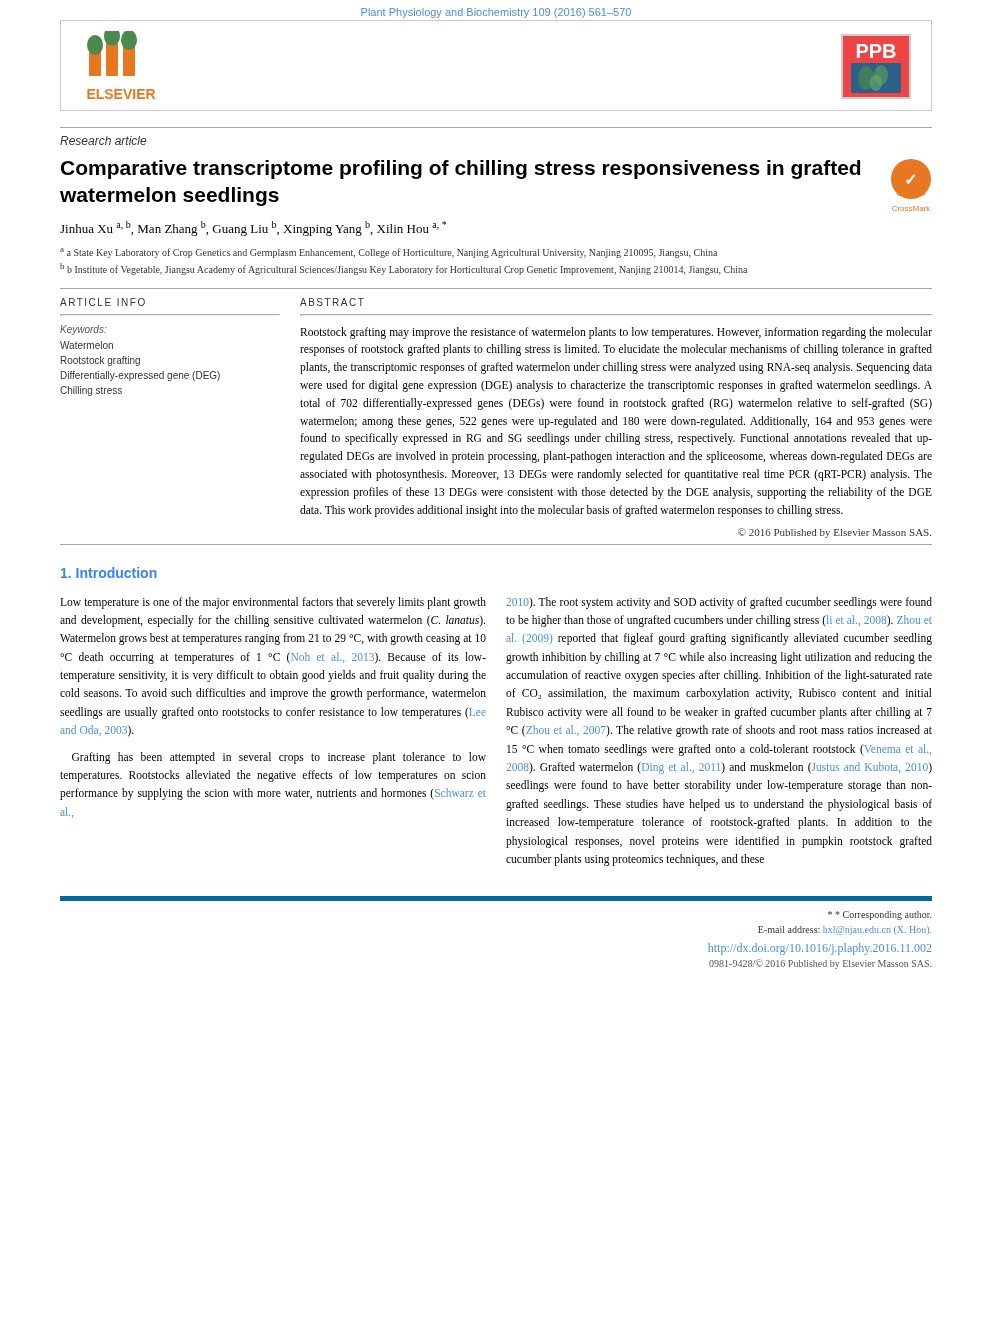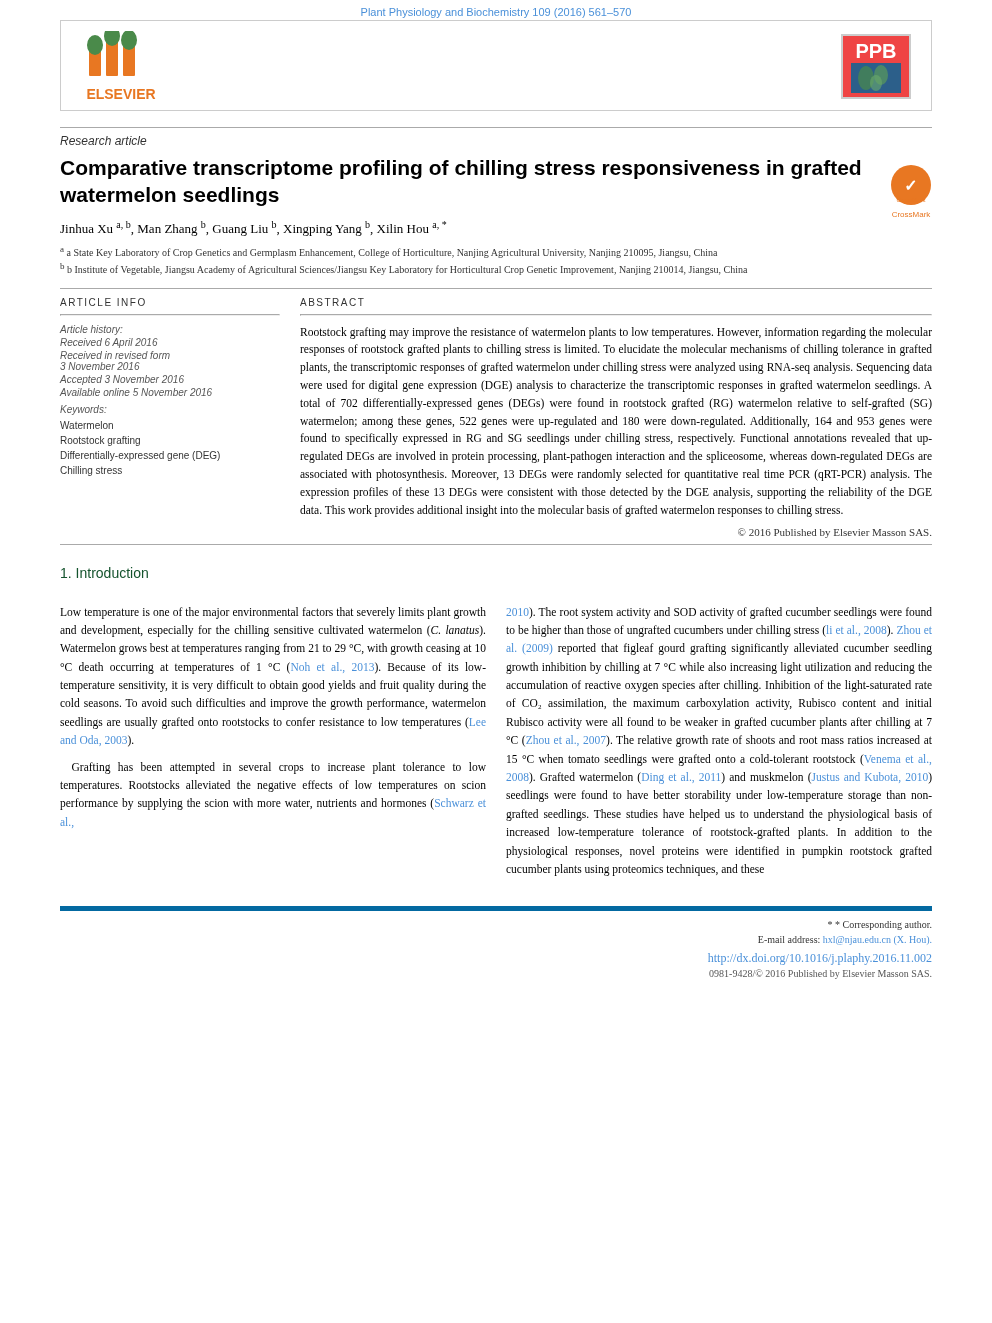--- a/index.html
+++ b/index.html
@@ -165,33 +165,33 @@
       text-align: justify;
     }
     .abstract-copyright {
       font-size: 11px;
       text-align: right;
       margin-top: 6px;
       color: #333;
     }
     .title-row {
       display: flex;
-      align-items: flex-end;
+      align-items: flex-start;
     }
     .title-text-block {
       flex: 1;
     }
     .intro-section {
       margin-top: 20px;
     }
     .section-heading {
       font-size: 14px;
-      font-weight: normal;
-      color: #14532d;
-      margin-bottom: 22px;
+      font-weight: bold;
+      color: #3b82f6;
+      margin-bottom: 12px;
       font-family: Arial, sans-serif;
     }
     .two-col-text {
       display: flex;
       gap: 20px;
     }
     .text-col {
       flex: 1;
       font-size: 11.5px;
       line-height: 1.6;
@@ -297,27 +297,20 @@
   </div>
 
   <hr class="divider">
 
   <div class="two-col">
 
     <div class="article-info-col">
       <div class="section-label">ARTICLE INFO</div>
       <hr class="info-divider">
 
-      <div class="article-history">
-        <div class="history-item">Article history:</div>
-        <div class="history-item">Received 6 April 2016</div>
-        <div class="history-item">Received in revised form<br>3 November 2016</div>
-        <div class="history-item">Accepted 3 November 2016</div>
-        <div class="history-item">Available online 5 November 2016</div>
-      </div>
 
       <div class="keywords-label">Keywords:</div>
       <div class="keywords-list">
         <div>Watermelon</div>
         <div>Rootstock grafting</div>
         <div>Differentially-expressed gene (DEG)</div>
         <div>Chilling stress</div>
       </div>
     </div>
 

